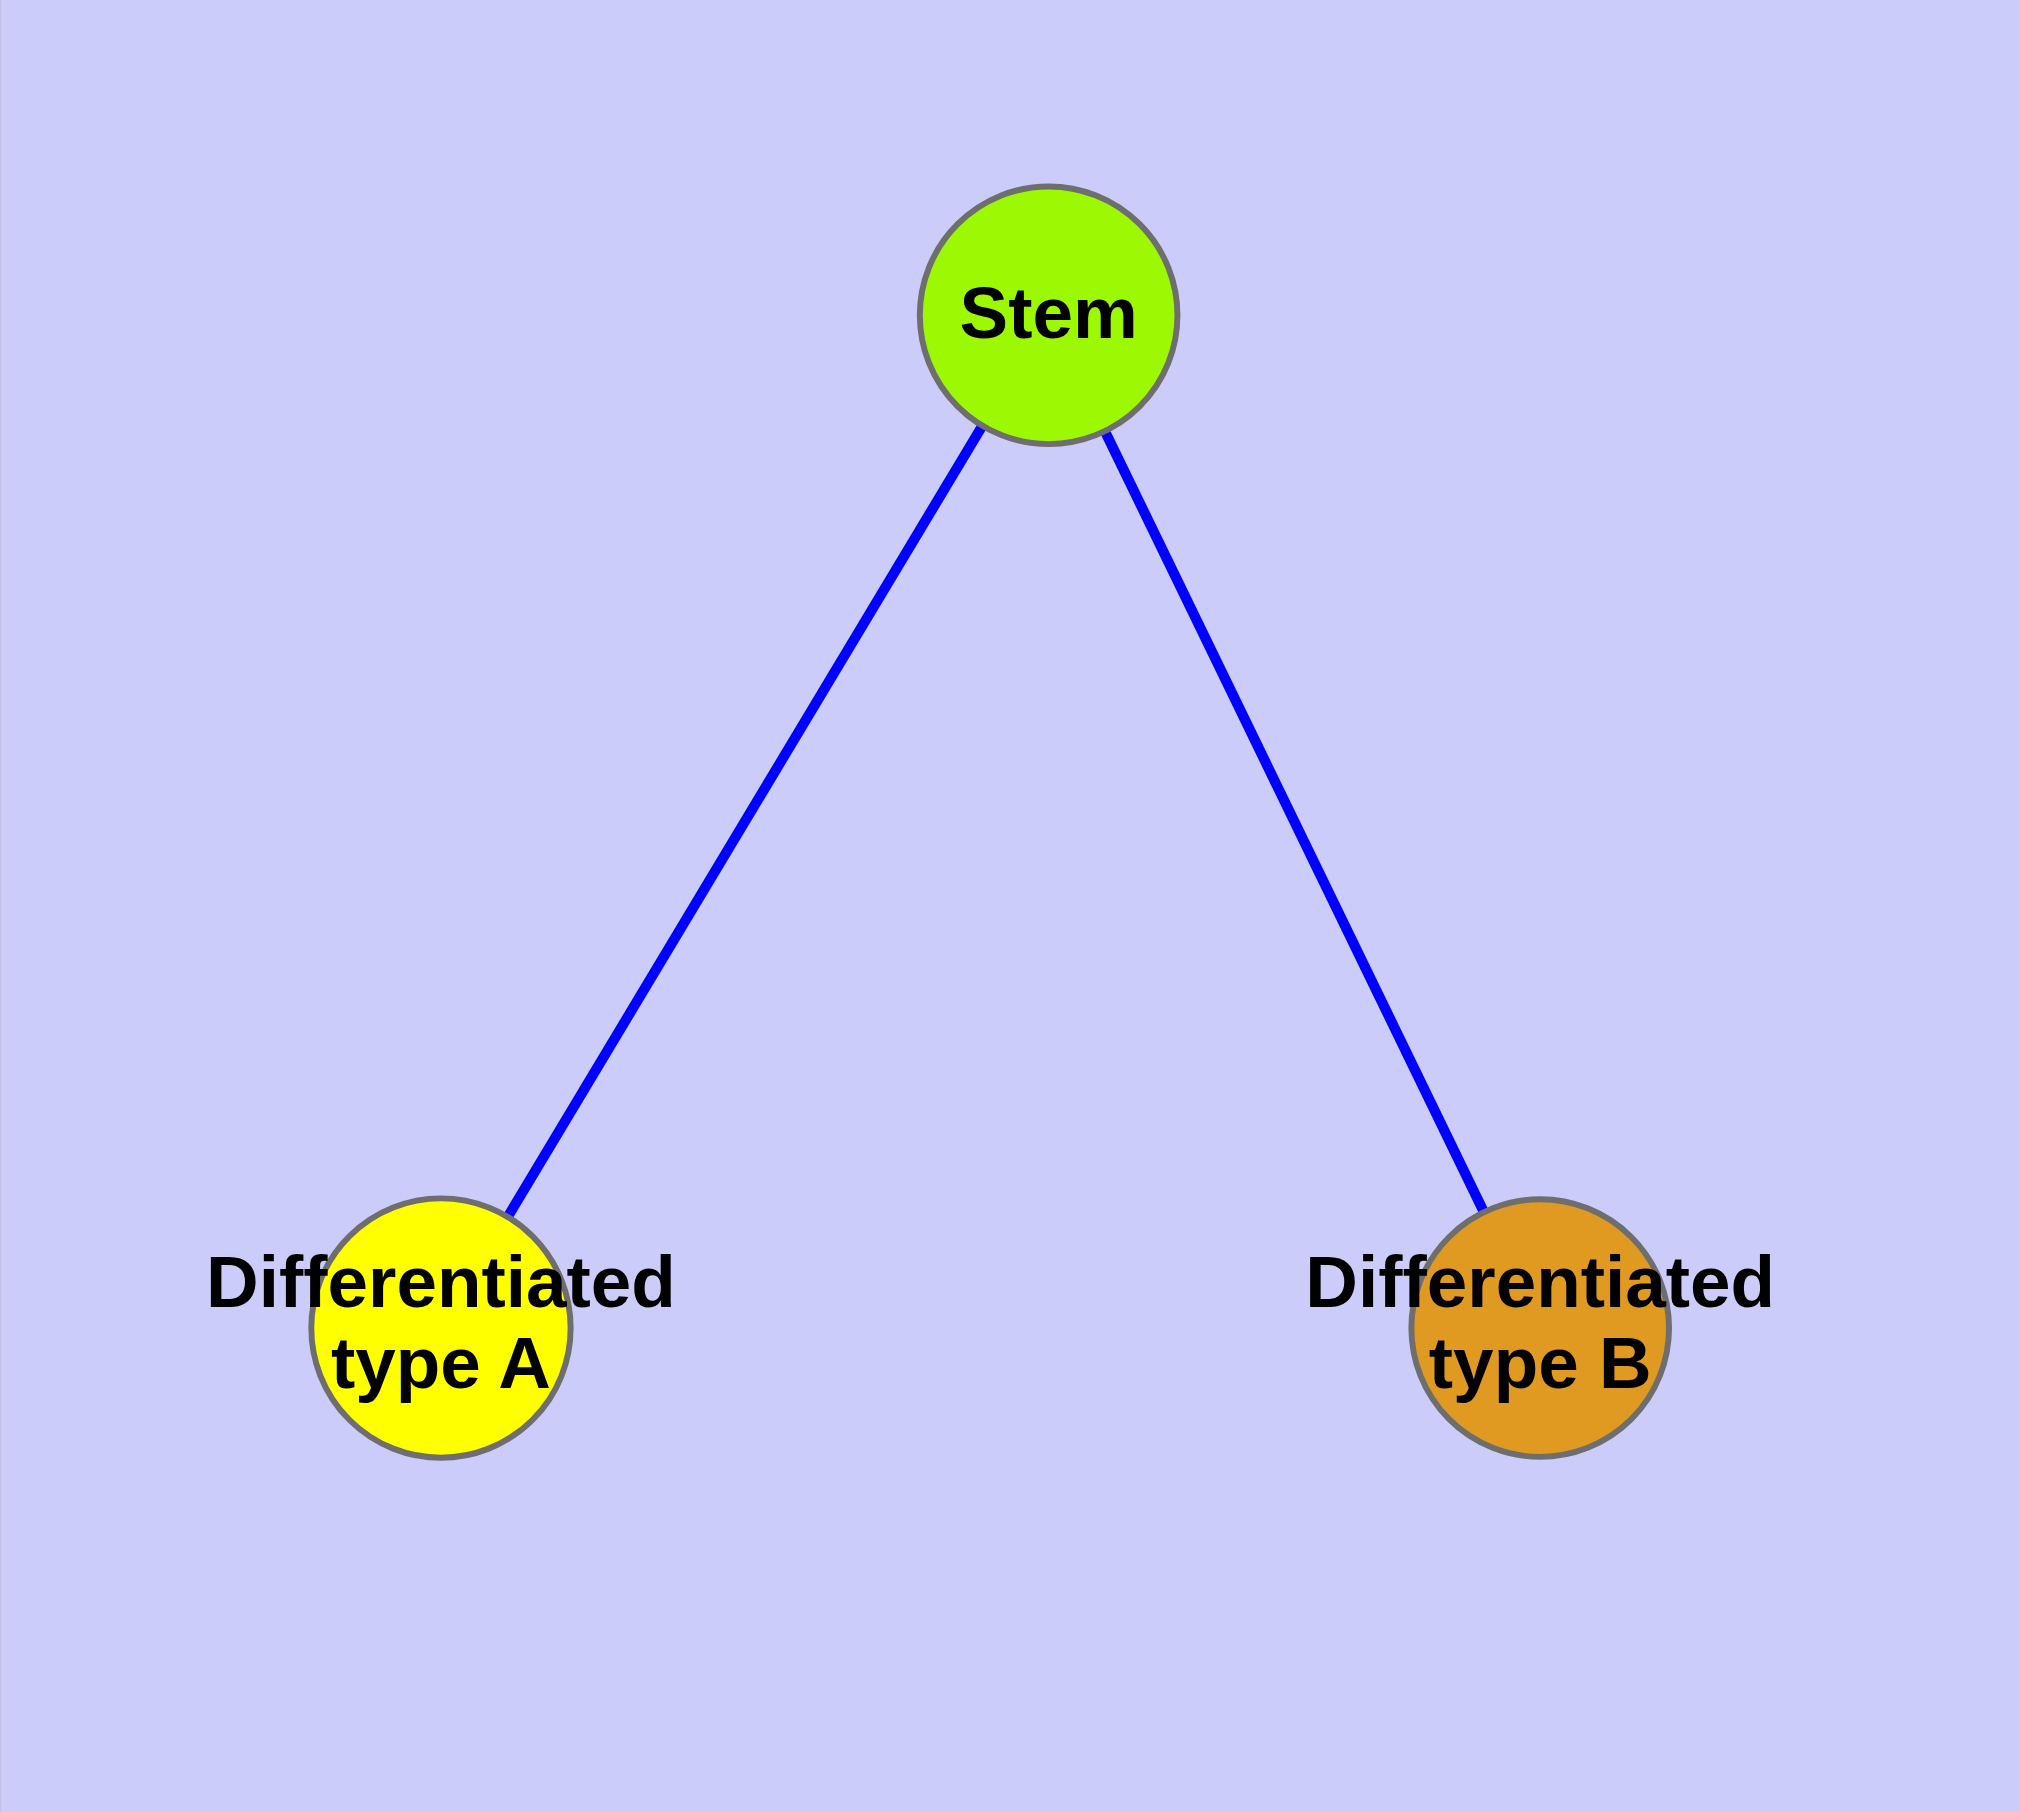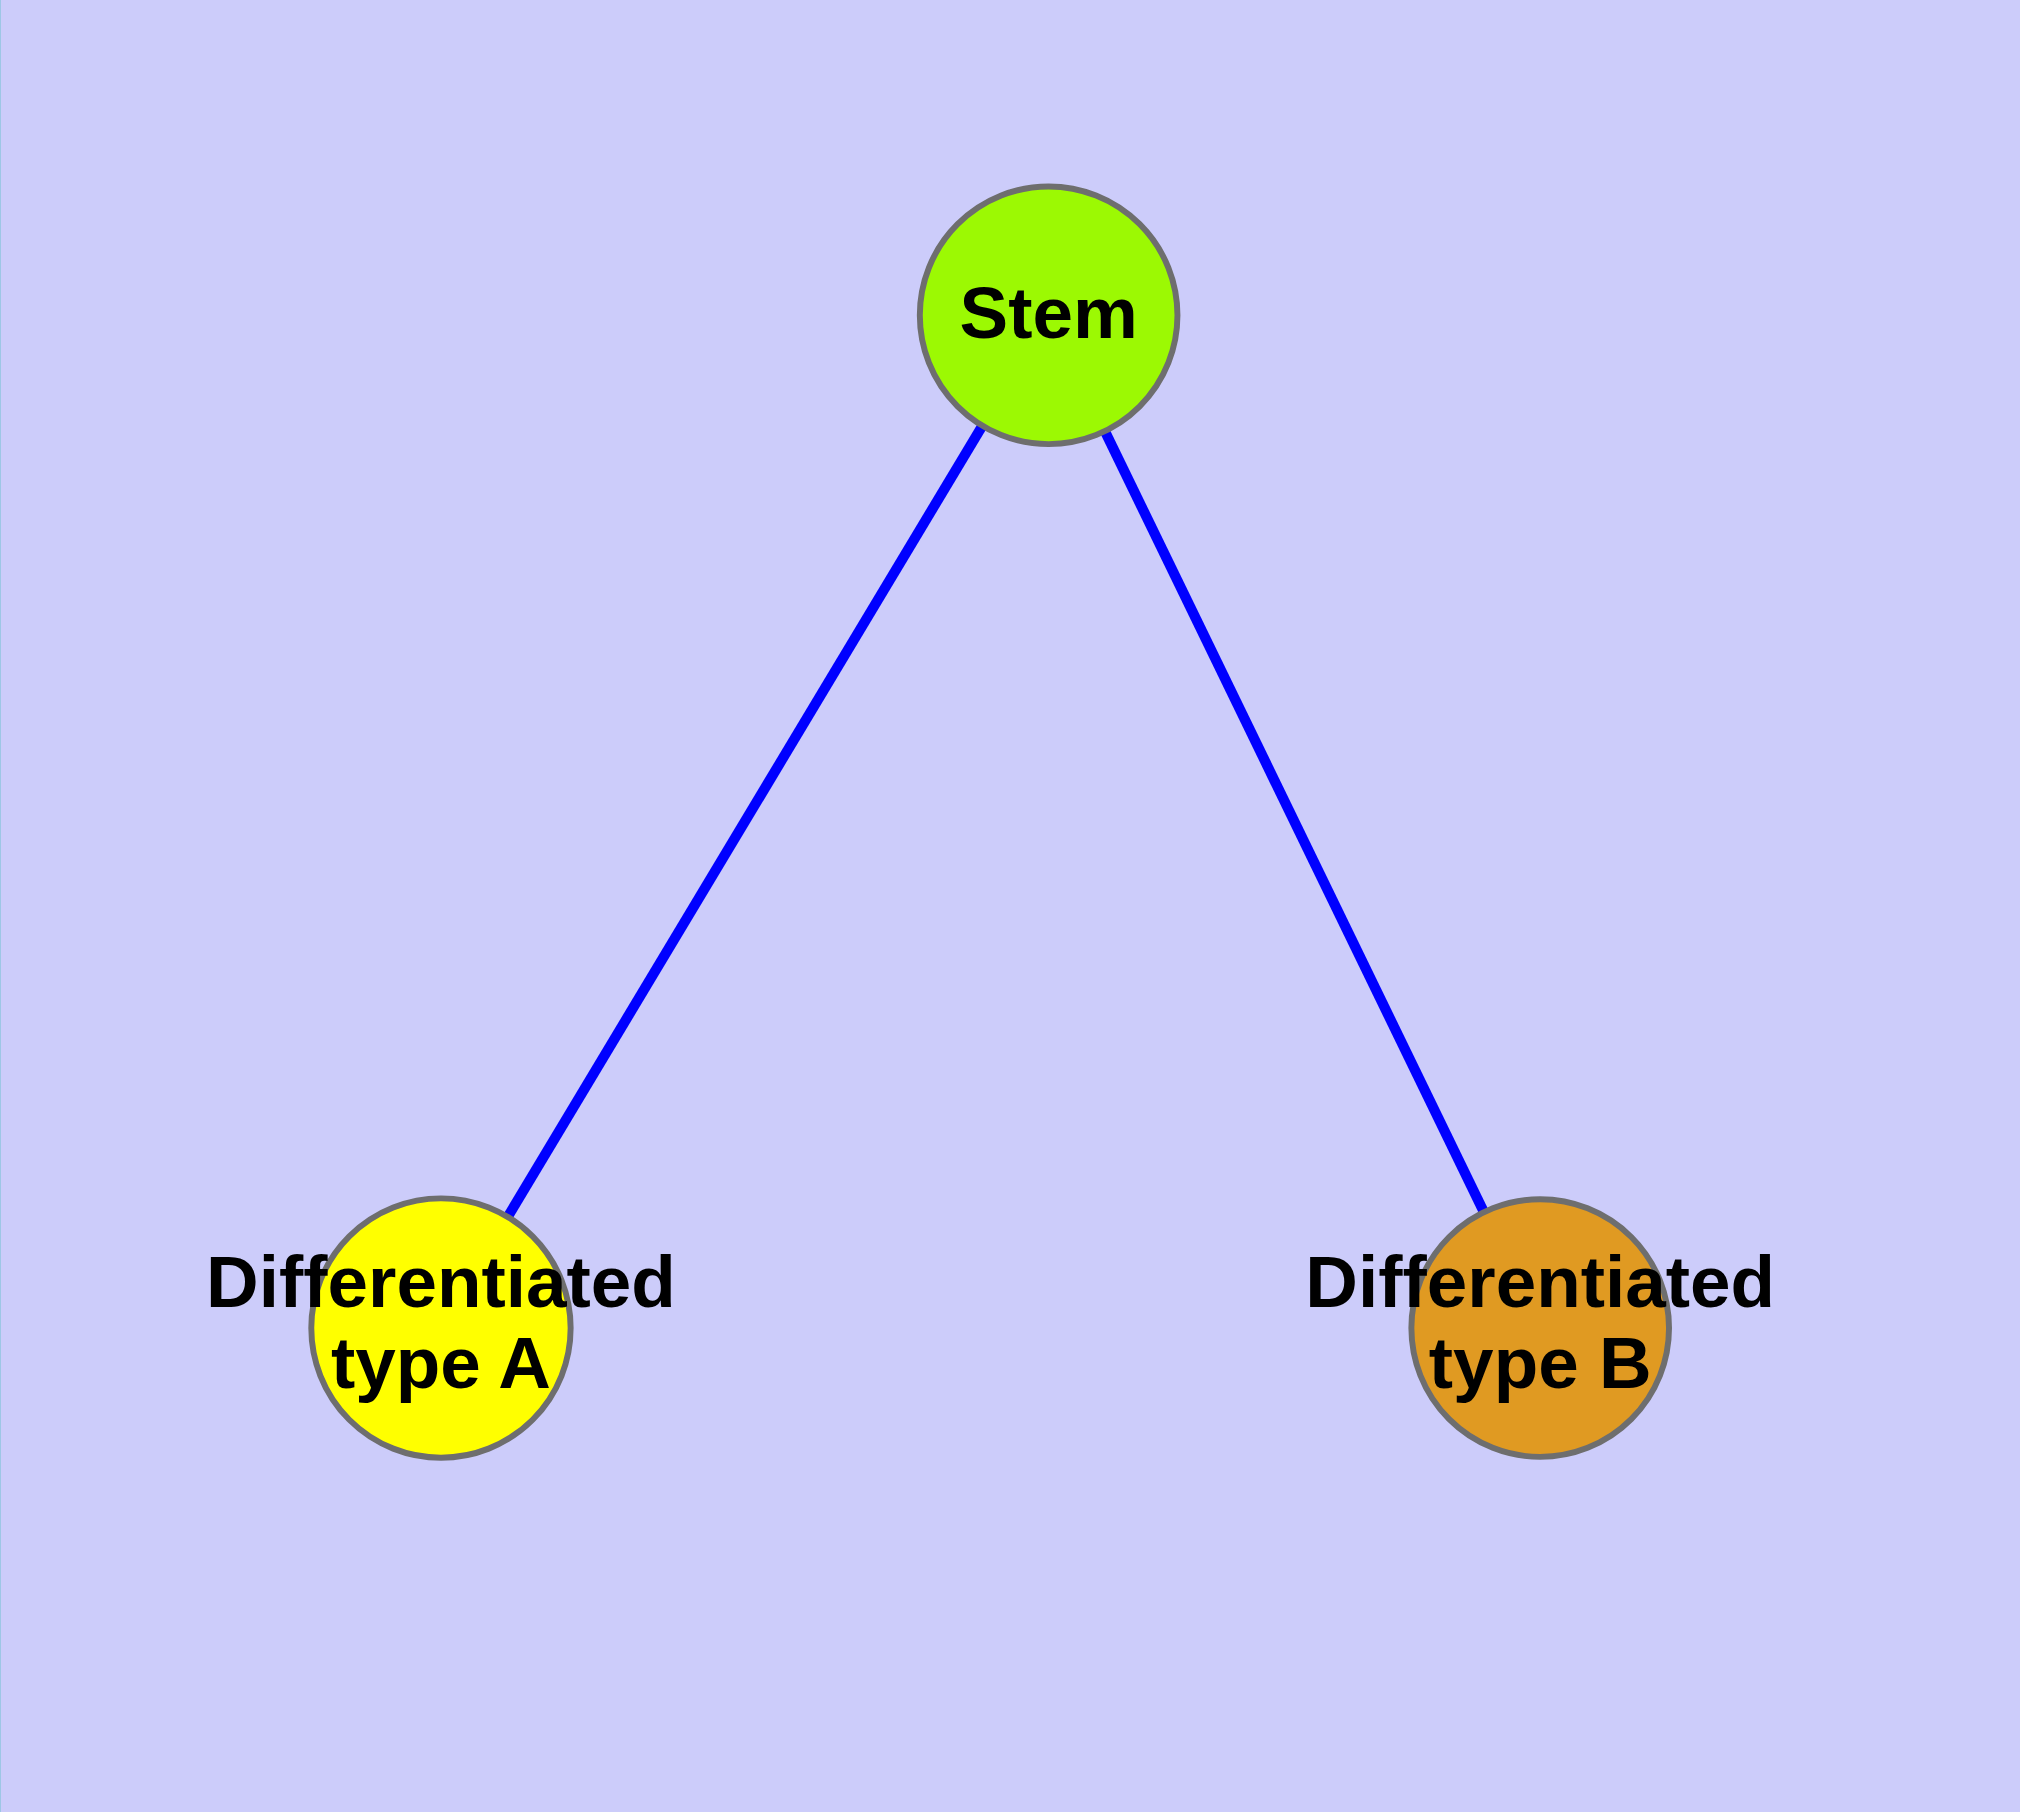--- a/index.html
+++ b/index.html
@@ -5,21 +5,21 @@
 <style>
   html, body {
     margin: 0;
     padding: 0;
     background: #ccccfa;
   }
   #canvas {
     position: relative;
     width: 2021px;
     height: 1812px;
-    background: #14b8a6;
+    background: #a3a3a3;
     overflow: hidden;
     font-family: "Liberation Sans", "DejaVu Sans", sans-serif;
   }
   #graph-svg {
     position: absolute;
     left: 0;
     top: 0;
     width: 2021px;
     height: 1812px;
     display: block;

